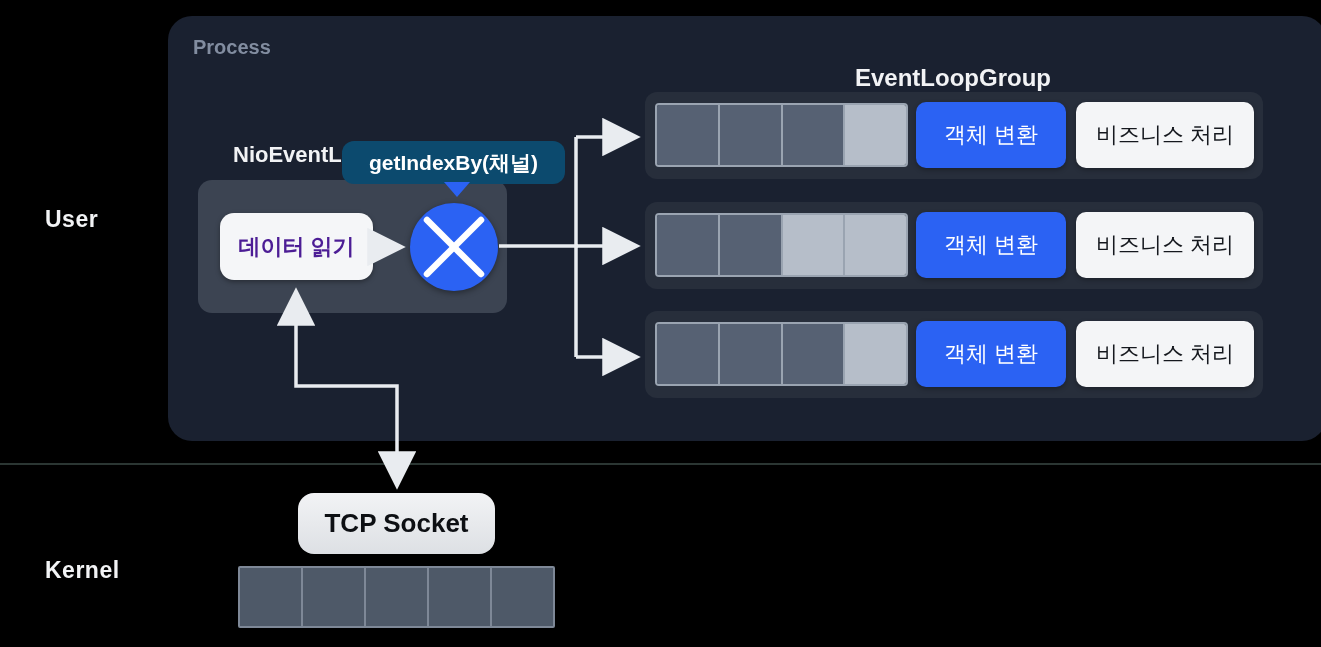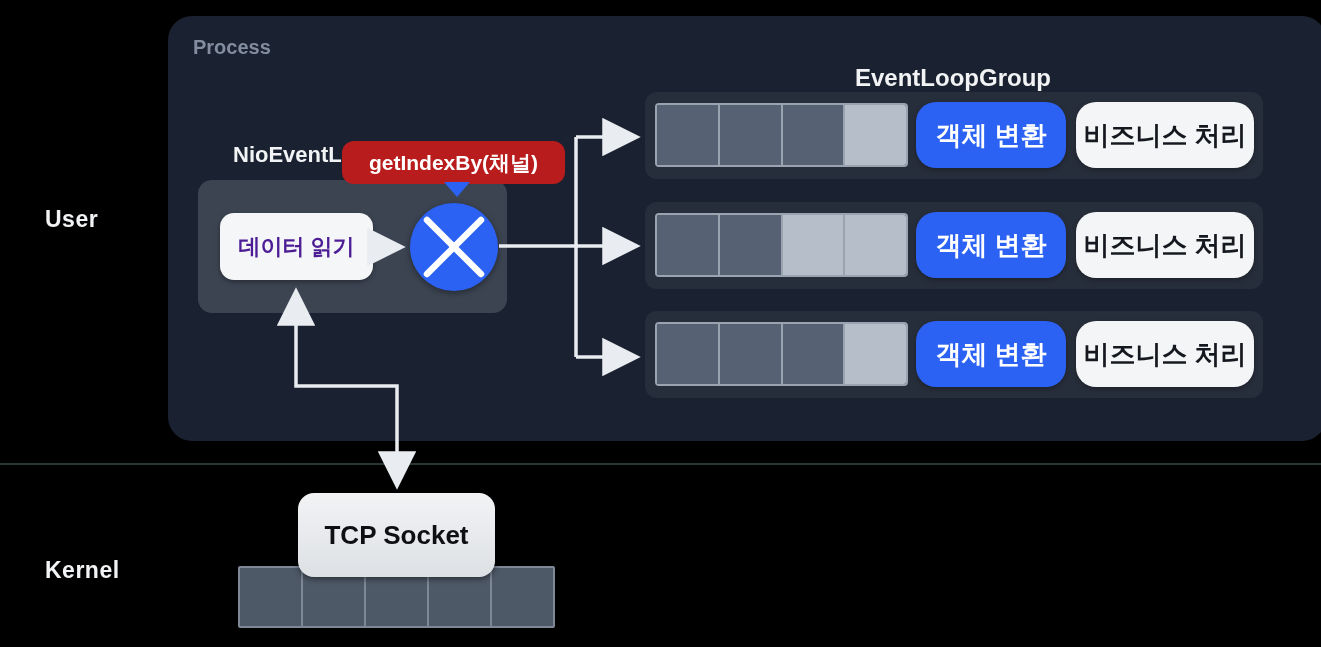--- a/index.html
+++ b/index.html
@@ -33,21 +33,21 @@
     left:22px;top:33px;width:153px;height:67px;background:#f5f6f8;border-radius:14px;
     display:flex;align-items:center;justify-content:center;
     color:#4c1d95;font-size:22px;font-weight:700;
     box-shadow:0 2px 5px rgba(0,0,0,.35);
   }
   #selector-circle{
     left:242px;top:187px;width:88px;height:88px;border-radius:50%;
     background:#2b62f3;z-index:2;box-shadow:0 2px 6px rgba(0,0,0,.4);
   }
   #tooltip{
-    left:174px;top:125px;width:223px;height:43px;background:#b91c1c;border-radius:12px;
+    left:174px;top:125px;width:223px;height:43px;background:#0c4a6e;border-radius:12px;
     display:flex;align-items:center;justify-content:center;
     color:#fff;font-size:21px;font-weight:700;z-index:4;
   }
   #tooltip .pointer{
     position:absolute;top:41px;left:102px;width:0;height:0;
     border-left:13px solid transparent;border-right:13px solid transparent;
     border-top:15px solid #2b62f3;
   }
 
   
@@ -57,36 +57,36 @@
   .elg-row .queue{
     position:absolute;left:10px;top:11px;width:253px;height:64px;
     display:flex;border:2px solid #9aa4b1;border-radius:4px;overflow:hidden;
     box-sizing:border-box;
   }
   .queue .cell{flex:1;}
   .queue .cell + .cell{border-left:2px solid #9aa4b1;}
   .cell.dark{background:#566173;}
   .cell.light{background:#b6bec9;}
   .btn{
-    position:absolute;top:10px;height:66px;border-radius:20px;
+    position:absolute;top:10px;height:66px;border-radius:10px;
     display:flex;align-items:center;justify-content:center;
-    font-size:26px;font-weight:700;box-shadow:0 2px 5px rgba(0,0,0,.3);
+    font-size:22px;font-weight:400;box-shadow:0 2px 5px rgba(0,0,0,.3);
   }
   .btn.blue{left:271px;width:150px;background:#2b62f3;color:#fff;}
   .btn.white{left:431px;width:178px;background:#f4f5f7;color:#15181e;}
 
   
   #kernel-buffer{
     left:238px;top:566px;width:317px;height:62px;display:flex;
     border:2px solid #7e8897;box-sizing:border-box;border-radius:2px;
   }
   #kernel-buffer .cell{flex:1;background:#4e5968;}
   #kernel-buffer .cell + .cell{border-left:2px solid #7e8897;}
   #tcp-socket{
-    left:298px;top:493px;width:197px;height:84px;border-radius:16px;
+    left:298px;top:493px;width:197px;height:61px;border-radius:16px;
     background:linear-gradient(#f2f3f5,#dde0e4);
     display:flex;align-items:center;justify-content:center;
     color:#0d0f13;font-size:26px;font-weight:700;z-index:3;
     box-shadow:0 2px 6px rgba(0,0,0,.5);
   }
 
   #arrow-layer{left:0;top:0;width:1321px;height:647px;pointer-events:none;z-index:10;}
 </style>
 </head>
 <body>

